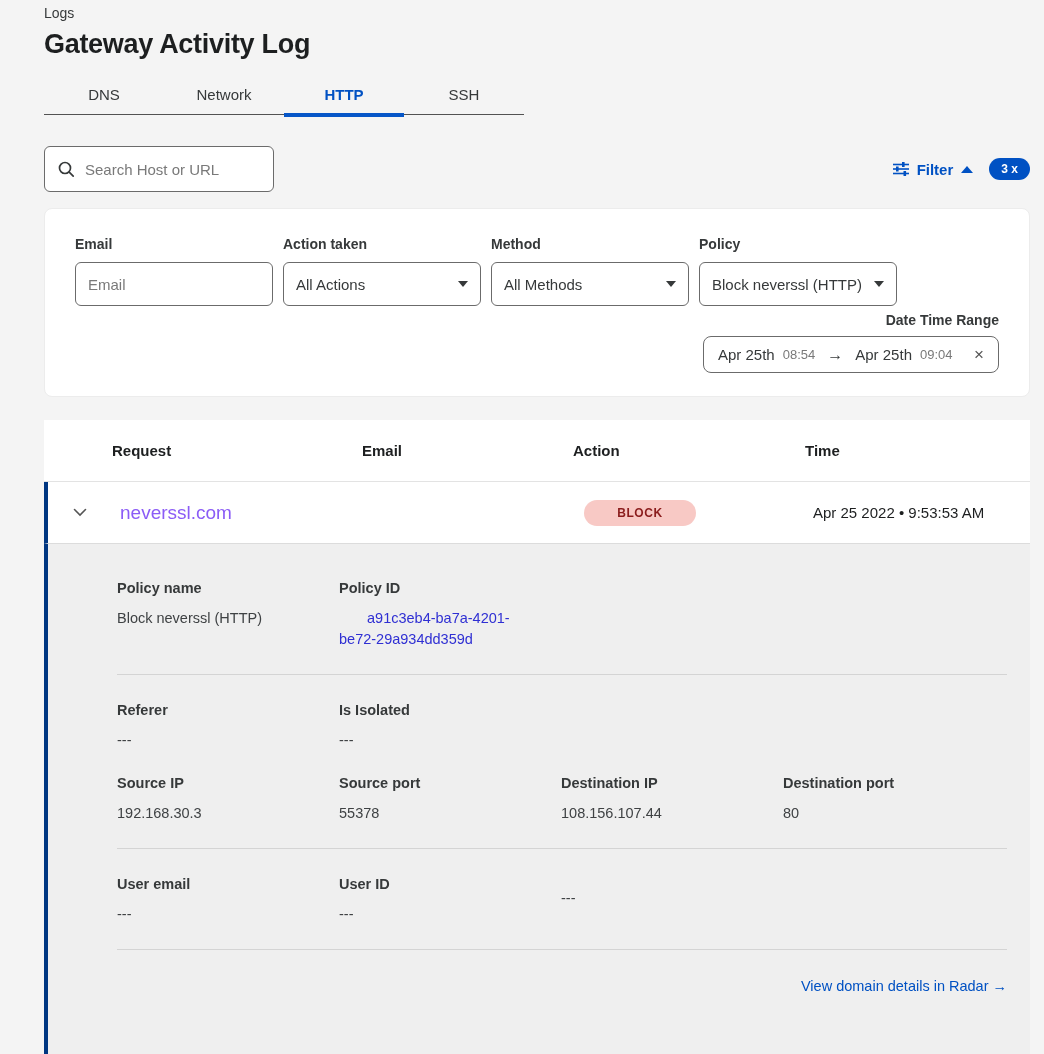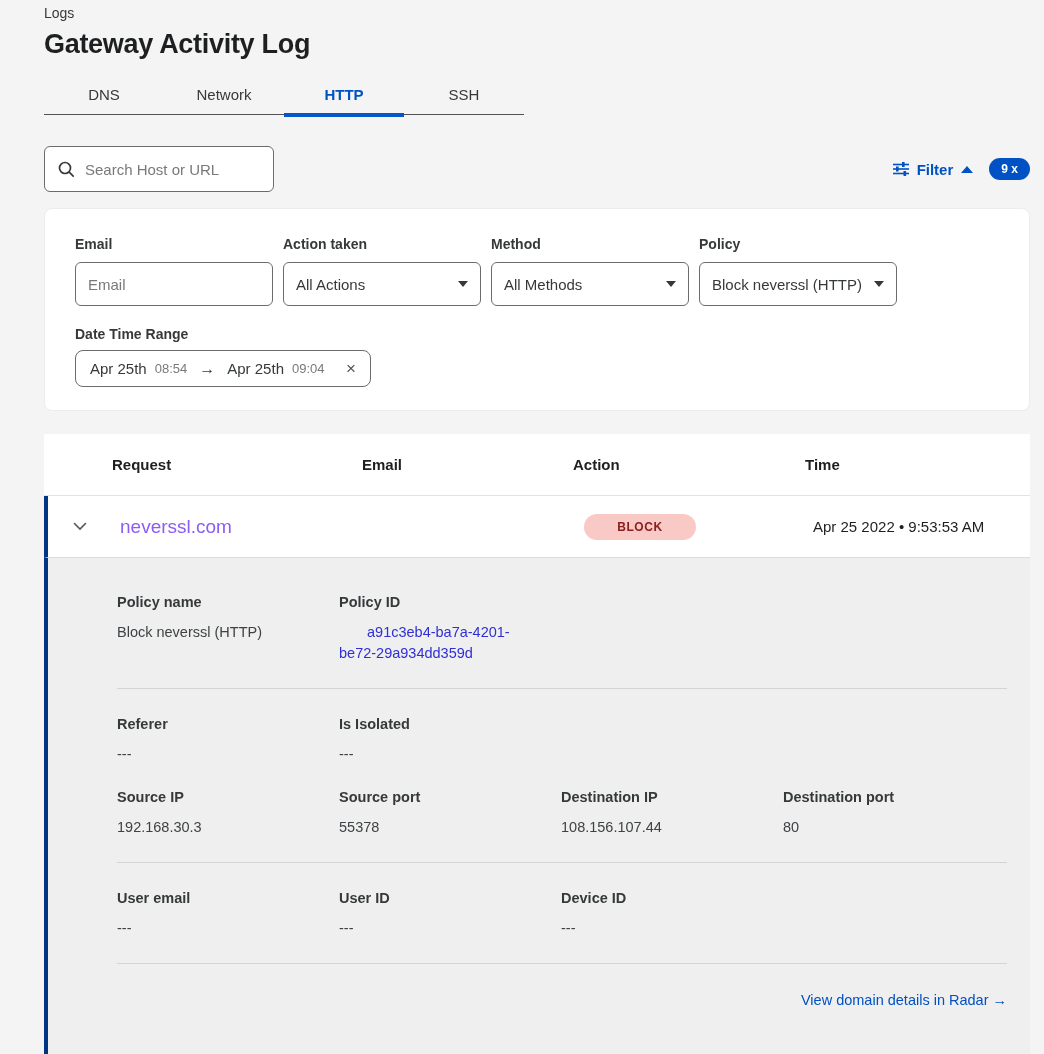--- a/index.html
+++ b/index.html
@@ -46,21 +46,21 @@
   .text-input, .select {
     height:44px; width:100%; border:1px solid #6b6b6b; border-radius:6px; background:#fff;
     font-size:15px; color:#36393a; padding:0 12px; display:flex; align-items:center;
   }
   .text-input input { border:none; outline:none; width:100%; font-size:15px; color:#36393a;
                       background:transparent; font-family:inherit; }
   .text-input input::placeholder { color:#797979; }
   .select { justify-content:space-between; cursor:pointer; }
   .caret-down { width:0; height:0; border-left:5px solid transparent; border-right:5px solid transparent;
                 border-top:6px solid #36393a; margin-left:8px; flex:none; }
-  .datetime-field { margin-top:20px; }
+  .datetime-field { margin-top:6px;text-align:right; }
   .datetime-field .field-label { margin-bottom:8px; }
   .date-range { width:296px; height:37px; border:1px solid #6b6b6b; border-radius:8px; background:#fff;
                 display:inline-flex; align-items:center; padding:0 14px; }
   .date-text { font-size:15px; color:#36393a; }
   .time-text { font-size:13px; color:#797979; margin-left:8px; }
   .range-arrow { font-size:16px; color:#36393a; margin:0 12px; }
   .clear-x { margin-left:auto; color:#555; font-size:17px; cursor:pointer; line-height:1; }
 
   
   .table-card { margin-top:23px; background:#fff; }
@@ -126,21 +126,21 @@
           <line x1="1" y1="4.5" x2="17" y2="4.5" stroke="#0051c3" stroke-width="1.6"></line>
           <line x1="1" y1="9" x2="17" y2="9" stroke="#0051c3" stroke-width="1.6"></line>
           <line x1="1" y1="13.5" x2="17" y2="13.5" stroke="#0051c3" stroke-width="1.6"></line>
           <rect x="10" y="2" width="2.6" height="5" fill="#0051c3"></rect>
           <rect x="4" y="6.5" width="2.6" height="5" fill="#0051c3"></rect>
           <rect x="11.5" y="11" width="2.6" height="5" fill="#0051c3"></rect>
         </svg>
       </span>
       <span class="filter-label">Filter</span>
       <span class="caret-up"></span>
-      <span class="filter-badge">9 x</span>
+      <span class="filter-badge">3 x</span>
     </div>
   </div>
 
   <div class="filter-panel">
     <div class="filter-row">
       <div class="filter-field">
         <div class="field-label">Email</div>
         <div class="text-input">
           <input placeholder="Email" style="">
         </div>
@@ -257,21 +257,20 @@
       <div class="detail-row">
         <div class="detail-cell">
           <div class="detail-label">User email</div>
           <div class="detail-value">---</div>
         </div>
         <div class="detail-cell">
           <div class="detail-label">User ID</div>
           <div class="detail-value">---</div>
         </div>
         <div class="detail-cell wide">
-          <div class="detail-label">Device ID</div>
           <div class="detail-value">---</div>
         </div>
       </div>
 
       <hr class="detail-divider">
 
       <div class="radar-row">
         <a href="#">View domain details in Radar →</a>
       </div>
     </div>

